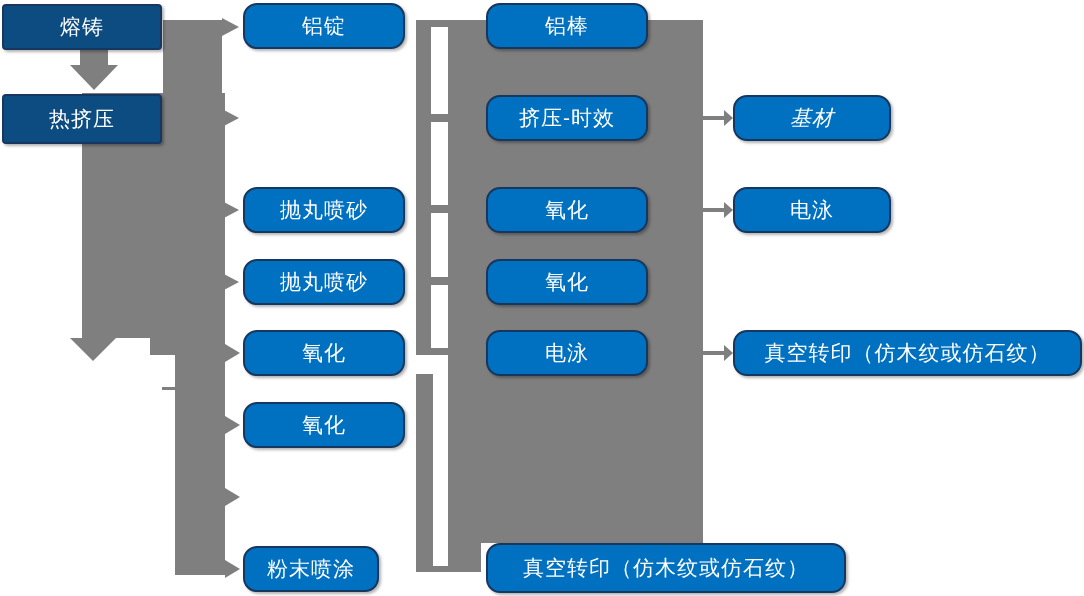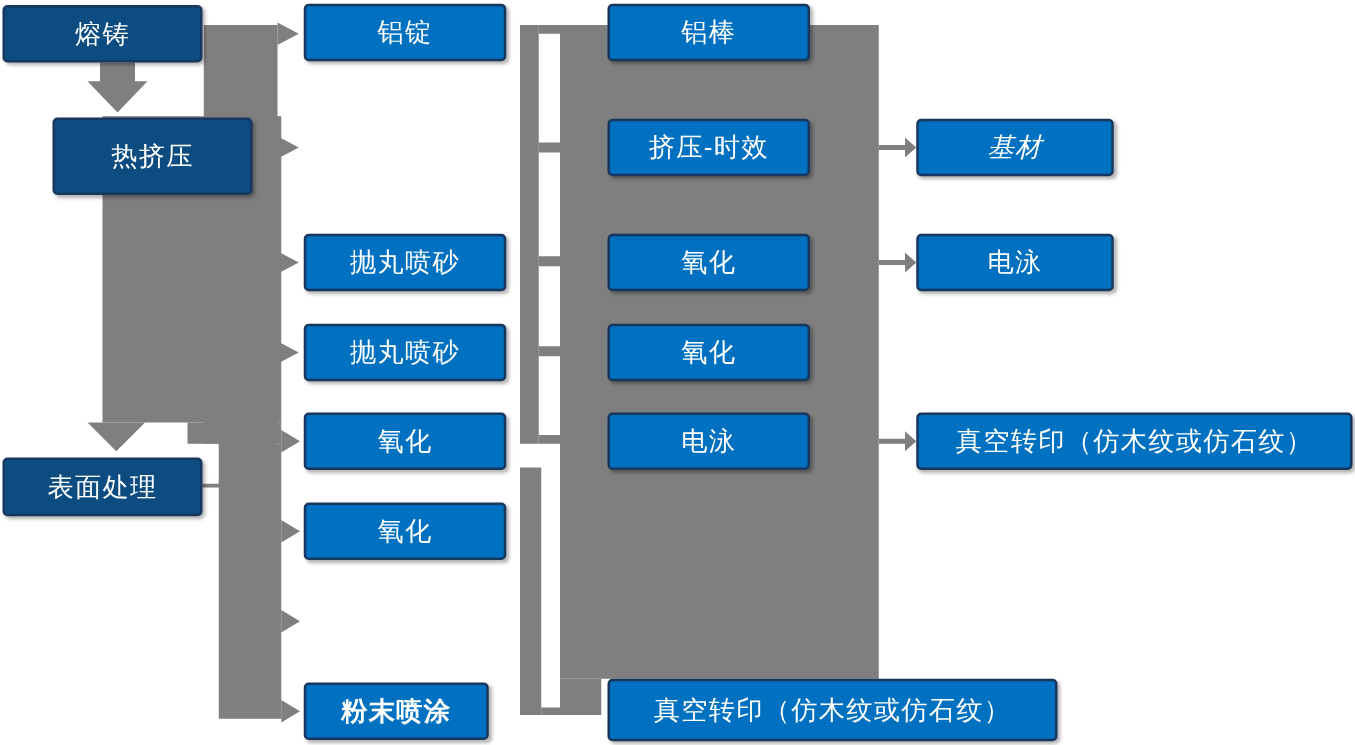--- a/index.html
+++ b/index.html
@@ -21,21 +21,21 @@
     display:flex;align-items:center;justify-content:center;
     border:2px solid var(--node-border,#17375E);
     border-radius:4px;
     color:var(--node-text,#FFFFFF);
     font-size:21px;
     font-weight:500;
     letter-spacing:1px;
     box-shadow:2px 2px 3px rgba(0,0,0,0.30);
     white-space:nowrap;
   }
-  .blue{background:var(--node-primary,#0070C0);}
+  .blue{background:var(--node-primary,#0070C0);border-radius:14px;}
   .dark{background:var(--node-dark,#0C4C80);}
 </style>
 </head>
 <body>
 
 <div id="canvas">
 
   <svg id="connector-layer" viewBox="0 0 1084 596" xmlns="http://www.w3.org/2000/svg">
     <g>
       <rect class="gray" x="163" y="20" width="59" height="335"></rect>
@@ -76,29 +76,28 @@
       <rect class="gray" x="703" y="116" width="21" height="4"></rect>
       <polygon class="gray" points="724,110 724,126 733,118"></polygon>
       <rect class="gray" x="703" y="208" width="21" height="4"></rect>
       <polygon class="gray" points="724,202 724,218 733,210"></polygon>
       <rect class="gray" x="703" y="351" width="21" height="4"></rect>
       <polygon class="gray" points="724,345 724,361 733,353"></polygon>
     </g>
   </svg>
 
   <div class="node dark" style="left:2px;top:4px;width:160px;height:46px;">熔铸</div>
-  <div class="node dark" style="left:2px;top:94px;width:160px;height:62px;margin-left:40px;">热挤压</div>
-  <div class="node dark" style="left:2px;top:366px;width:160px;height:47px;">表面处理</div>
+  <div class="node dark" style="left:2px;top:94px;width:160px;height:50px;">热挤压</div>
 
   <div class="node blue" style="left:243px;top:3px;width:162px;height:46px;">铝锭</div>
   <div class="node blue" style="left:243px;top:187px;width:162px;height:46px;">抛丸喷砂</div>
   <div class="node blue" style="left:243px;top:259px;width:162px;height:46px;">抛丸喷砂</div>
   <div class="node blue" style="left:243px;top:330px;width:162px;height:46px;">氧化</div>
   <div class="node blue" style="left:243px;top:402px;width:162px;height:46px;">氧化</div>
-  <div class="node blue" style="left:243px;top:546px;width:148px;height:46px;font-weight:bold;">粉末喷涂</div>
+  <div class="node blue" style="left:243px;top:546px;width:136px;height:46px;">粉末喷涂</div>
 
   <div class="node blue" style="left:486px;top:3px;width:162px;height:46px;">铝棒</div>
   <div class="node blue" style="left:486px;top:95px;width:162px;height:46px;">挤压-时效</div>
   <div class="node blue" style="left:486px;top:187px;width:162px;height:46px;">氧化</div>
   <div class="node blue" style="left:486px;top:259px;width:162px;height:46px;">氧化</div>
   <div class="node blue" style="left:486px;top:330px;width:162px;height:46px;">电泳</div>
   <div class="node blue" style="left:486px;top:543px;width:360px;height:50px;">真空转印（仿木纹或仿石纹）</div>
 
   <div class="node blue" style="left:733px;top:95px;width:158px;height:46px;font-style:italic;">基材</div>
   <div class="node blue" style="left:733px;top:187px;width:158px;height:46px;">电泳</div>

